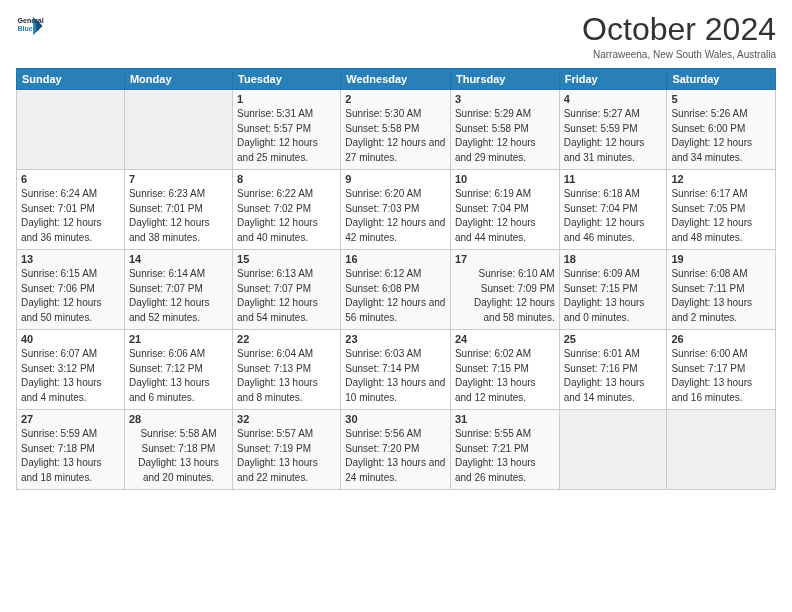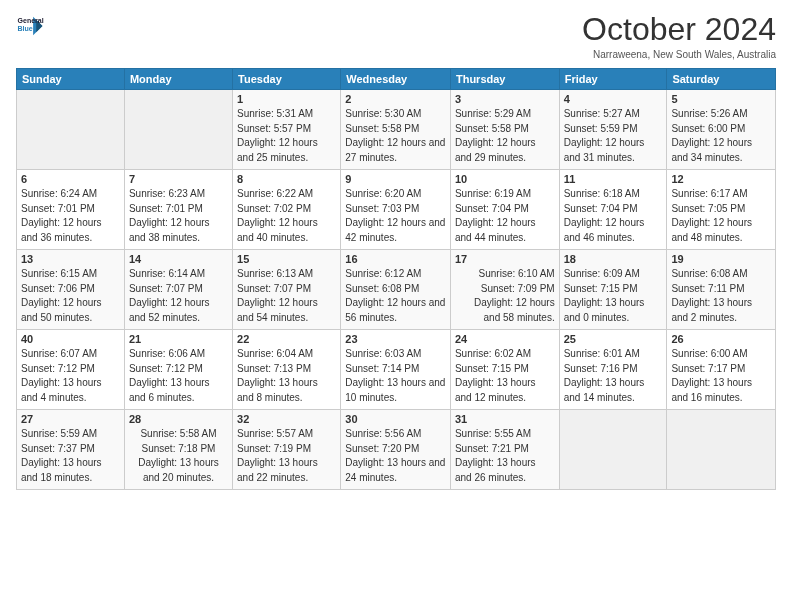--- a/index.html
+++ b/index.html
@@ -238,21 +238,21 @@
             <span class="day-num">19</span>
             <div class="day-info" style="white-space: pre-line;">Sunrise: 6:08 AM
 Sunset: 7:11 PM
 Daylight: 13 hours and 2 minutes.</div>
           </td>
         </tr>
         <tr>
           <td>
             <span class="day-num">40</span>
             <div class="day-info" style="white-space: pre-line;">Sunrise: 6:07 AM
-Sunset: 7:12 PM
+Sunset: 3:12 PM
 Daylight: 13 hours and 4 minutes.</div>
           </td>
           <td>
             <span class="day-num">21</span>
             <div class="day-info" style="white-space: pre-line;">Sunrise: 6:06 AM
 Sunset: 7:12 PM
 Daylight: 13 hours and 6 minutes.</div>
           </td>
           <td>
             <span class="day-num">22</span>
@@ -282,21 +282,21 @@
             <span class="day-num">26</span>
             <div class="day-info" style="white-space: pre-line;">Sunrise: 6:00 AM
 Sunset: 7:17 PM
 Daylight: 13 hours and 16 minutes.</div>
           </td>
         </tr>
         <tr>
           <td>
             <span class="day-num">27</span>
             <div class="day-info" style="white-space: pre-line;">Sunrise: 5:59 AM
-Sunset: 7:37 PM
+Sunset: 7:18 PM
 Daylight: 13 hours and 18 minutes.</div>
           </td>
           <td>
             <span class="day-num">28</span>
             <div class="day-info" style="white-space: pre-line; text-align: center;">Sunrise: 5:58 AM
 Sunset: 7:18 PM
 Daylight: 13 hours and 20 minutes.</div>
           </td>
           <td>
             <span class="day-num">32</span>

